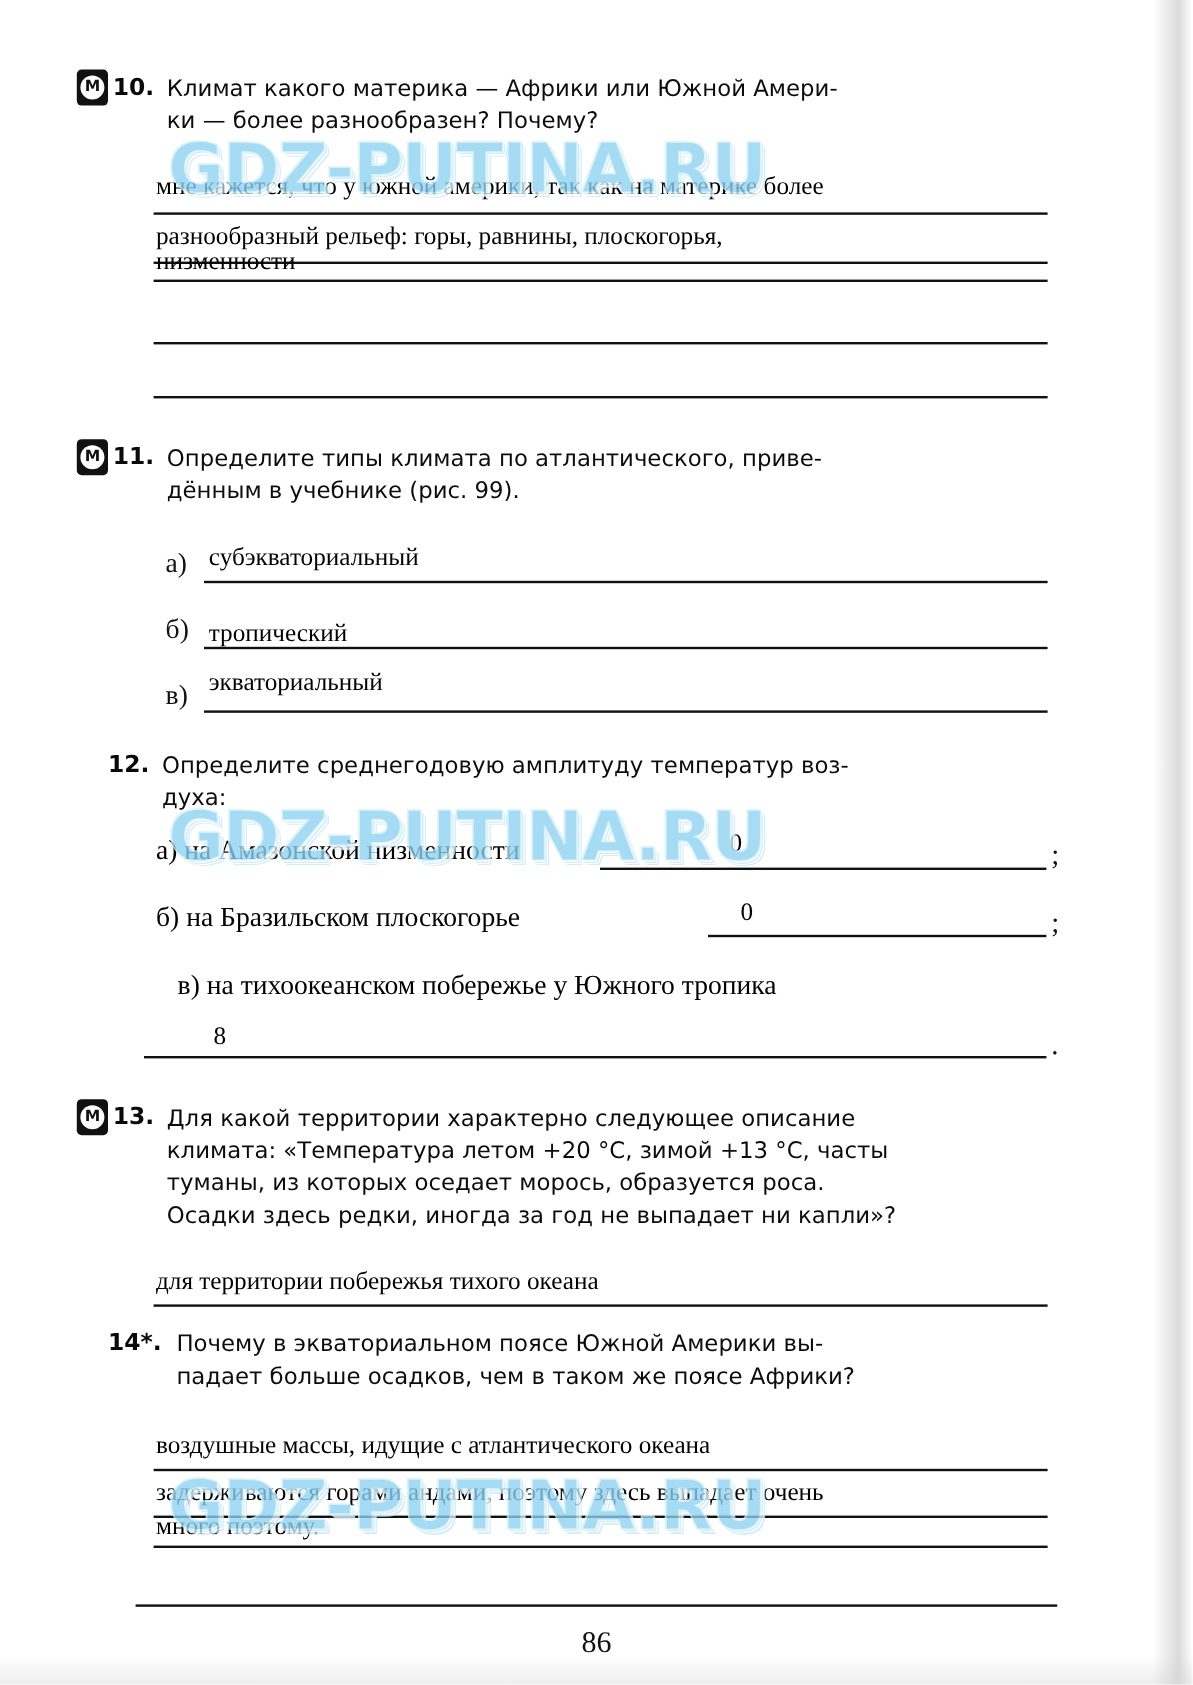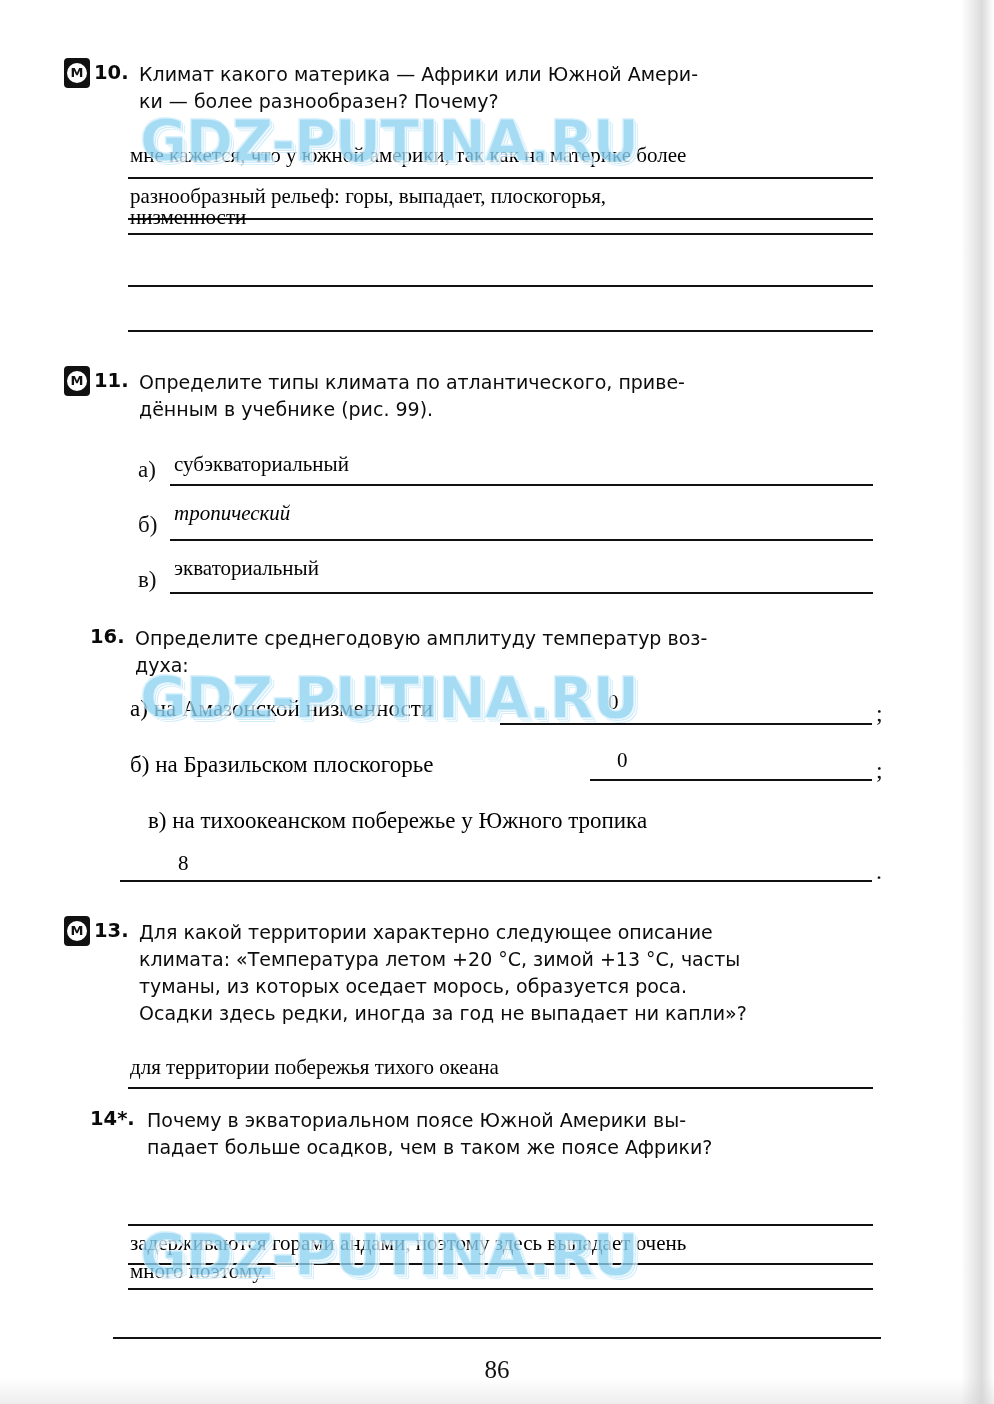--- a/index.html
+++ b/index.html
@@ -172,21 +172,21 @@
     </div>
     <div class="qnum" style="left:30px; top:3px;">10.</div>
     <div class="qtext" style="left:75px; top:3px; width:770px;">Климат какого материка — Африки или Южной Амери-</div>
     <div class="qtext" style="left:75px; top:30px; width:770px;">ки — более разнообразен? Почему?</div>
   </div>
 
   <div class="rule" style="left:128px; top:177px; width:745px;"></div>
   <div class="hand" style="left:130px; top:143px;">мне кажется, что у южной америки, так как на материке более</div>
 
   <div class="rule" style="left:128px; top:218px; width:745px;"></div>
-  <div class="hand" style="left:130px; top:184px;">разнообразный рельеф: горы, выпадает, плоскогорья,</div>
+  <div class="hand" style="left:130px; top:184px;">разнообразный рельеф: горы, равнины, плоскогорья,</div>
 
   <div class="rule" style="left:128px; top:233px; width:745px;"></div>
   <div class="hand" style="left:130px; top:205px;">низменности</div>
 
   <div class="rule" style="left:128px; top:285px; width:745px;"></div>
   <div class="hand" style="left:130px; top:257px;"></div>
 
   <div class="rule" style="left:128px; top:330px; width:745px;"></div>
   <div class="hand" style="left:130px; top:302px;"></div>
 
@@ -198,28 +198,28 @@
     <div class="qtext" style="left:75px; top:3px; width:770px;">Определите типы климата по атлантического, приве-</div>
     <div class="qtext" style="left:75px; top:30px; width:770px;">дённым в учебнике (рис. 99).</div>
   </div>
 
   <div class="optlabel" style="left:138px; top:457px;">а)</div>
   <div class="rule" style="left:170px; top:484px; width:703px;"></div>
   <div class="hand" style="left:174px; top:452px;">субэкваториальный</div>
 
   <div class="optlabel" style="left:138px; top:512px;">б)</div>
   <div class="rule" style="left:170px; top:539px; width:703px;"></div>
-  <div class="hand" style="left:174px; top:501px;font-style:italic;">тропический</div>
+  <div class="hand" style="left:174px; top:515px;">тропический</div>
 
   <div class="optlabel" style="left:138px; top:567px;">в)</div>
   <div class="rule" style="left:170px; top:592px; width:703px;"></div>
   <div class="hand" style="left:174px; top:556px;">экваториальный</div>
 
   <div class="qblock" style="left:90px; top:622px;">
-    <div class="qnum" style="left:0px; top:3px;">16.</div>
+    <div class="qnum" style="left:0px; top:3px;">12.</div>
     <div class="qtext" style="left:45px; top:3px; width:800px;">Определите среднегодовую амплитуду температур воз-</div>
     <div class="qtext" style="left:45px; top:30px; width:800px;">духа:</div>
   </div>
 
   <div class="hand" style="left:130px; top:696px; font-size:23px;">
     <span>а) </span>
     <span>на Амазонской низменности</span>
   </div>
   <div class="rule" style="left:500px; top:723px; width:372px;"></div>
   <div class="hand" style="left:608px; top:690px;">0</div>
@@ -255,20 +255,21 @@
   <div class="rule" style="left:128px; top:1087px; width:745px;"></div>
   <div class="hand" style="left:130px; top:1055px;">для территории побережья тихого океана</div>
 
   <div class="qblock" style="left:90px; top:1104px;">
     <div class="qnum" style="left:0px; top:3px;">14*.</div>
     <div class="qtext" style="left:57px; top:3px; width:788px;">Почему в экваториальном поясе Южной Америки вы-</div>
     <div class="qtext" style="left:57px; top:30px; width:788px;">падает больше осадков, чем в таком же поясе Африки?</div>
   </div>
 
   <div class="rule" style="left:128px; top:1224px; width:745px;"></div>
+  <div class="hand" style="left:130px; top:1192px;">воздушные массы, идущие с атлантического океана</div>
 
   <div class="rule" style="left:128px; top:1263px; width:745px;"></div>
   <div class="hand" style="left:130px; top:1231px;">задерживаются горами андами, поэтому здесь выпадает очень</div>
 
   <div class="rule" style="left:128px; top:1288px; width:745px;"></div>
   <div class="hand" style="left:130px; top:1259px;">много поэтому.</div>
 
   <div class="watermark" id="wm1">GDZ-PUTINA.RU</div>
   <div class="watermark" id="wm2">GDZ-PUTINA.RU</div>
   <div class="watermark" id="wm3">GDZ-PUTINA.RU</div>

